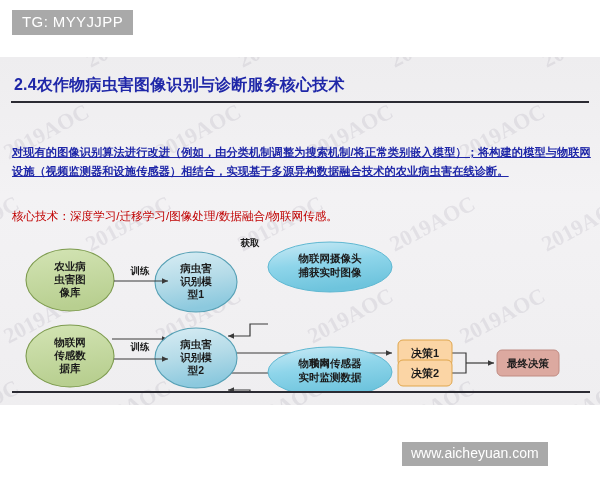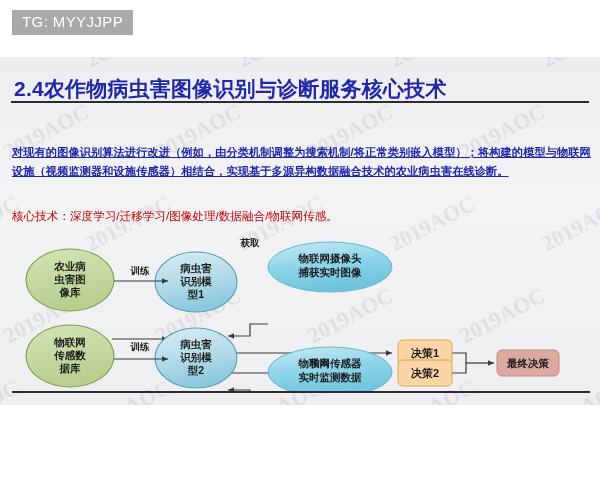--- a/index.html
+++ b/index.html
@@ -79,21 +79,21 @@
     white-space: nowrap;
     font-family: "Liberation Serif", "DejaVu Serif", serif;
   }
 
   
   .title {
     position: absolute;
     left: 14px;
     top: 18px;
     color: #1f27a8;
-    font-size: 21px;
+    font-size: 16px;
     font-weight: 700;
     letter-spacing: 0.2px;
     white-space: nowrap;
     text-align: center;
   }
   .title-rule {
     position: absolute;
     left: 11px;
     top: 44px;
     width: 578px;
@@ -293,14 +293,15 @@
         <text class="edge-label" x="250" y="178" text-anchor="middle">获取</text>
         <text class="edge-label" x="320" y="134" text-anchor="middle" font-size="10.5">输出</text>
       <line x1="114" y1="127" x2="168" y2="127" stroke="#3a3a3a" stroke-width="1.2" marker-end="url(#arrow)"></line>
           <line x1="114" y1="49" x2="168" y2="49" stroke="#3a3a3a" stroke-width="1.2" marker-end="url(#arrow)"></line>
         </svg>
     </div>
 
     <div class="slide-bottom-rule"></div>
   </div>
 
+  <div class="wm-bottom">www.aicheyuan.com</div>
 
 </div>
 
 </body></html>

